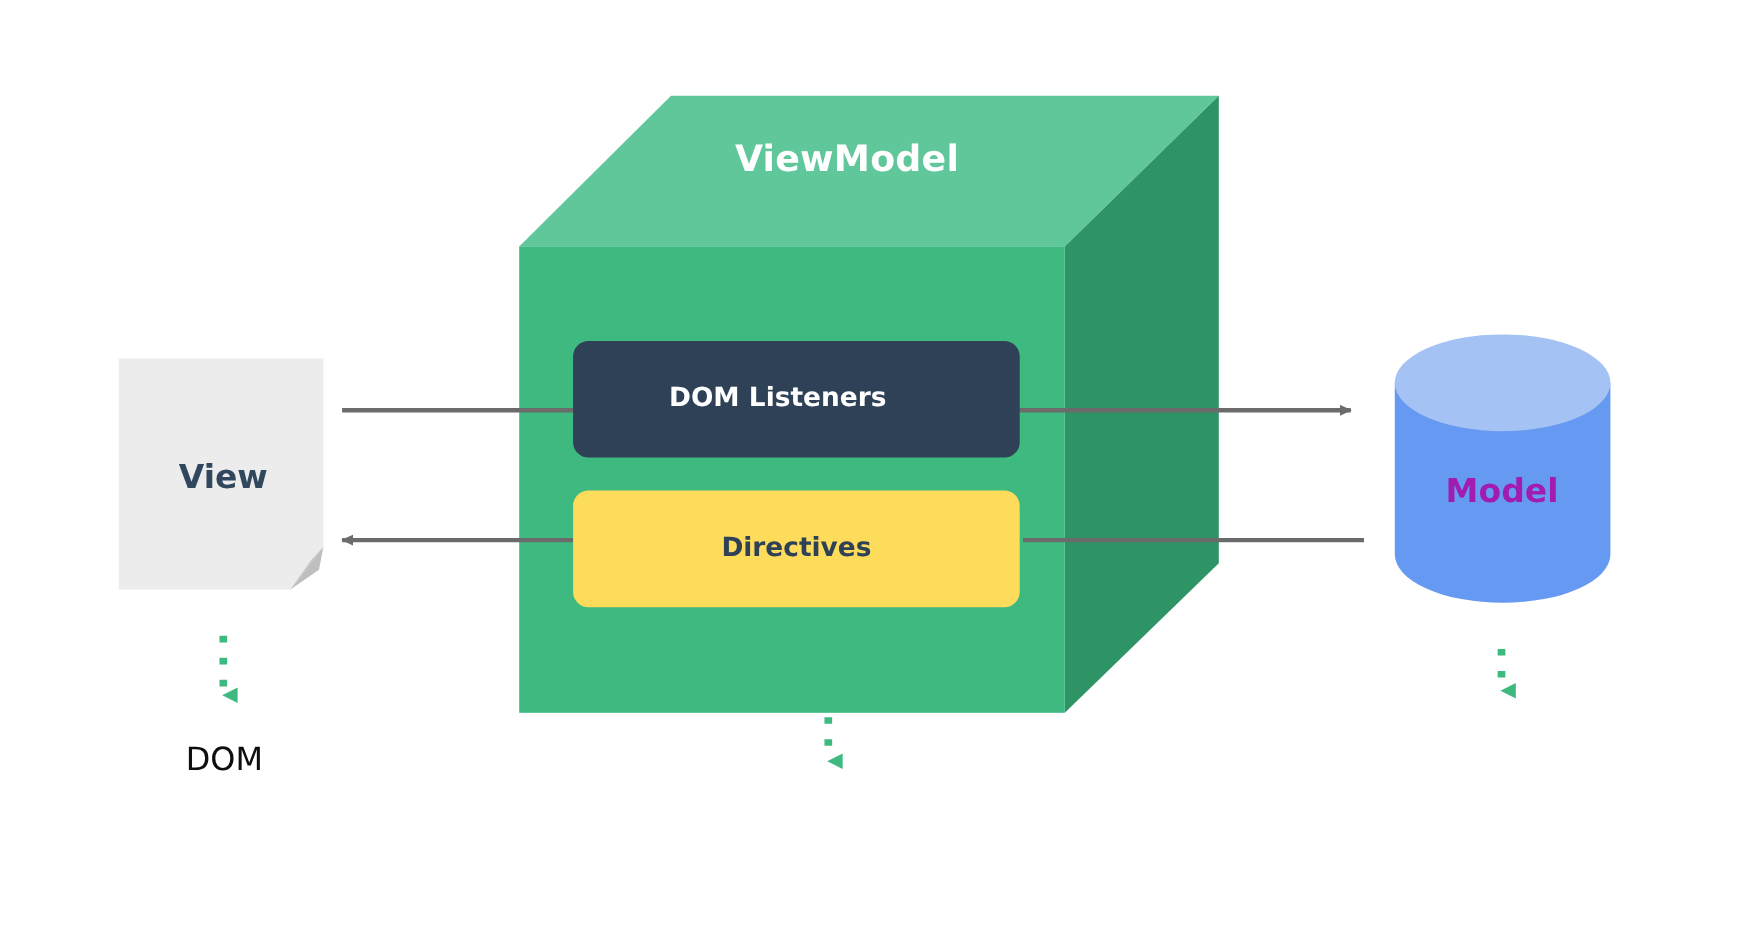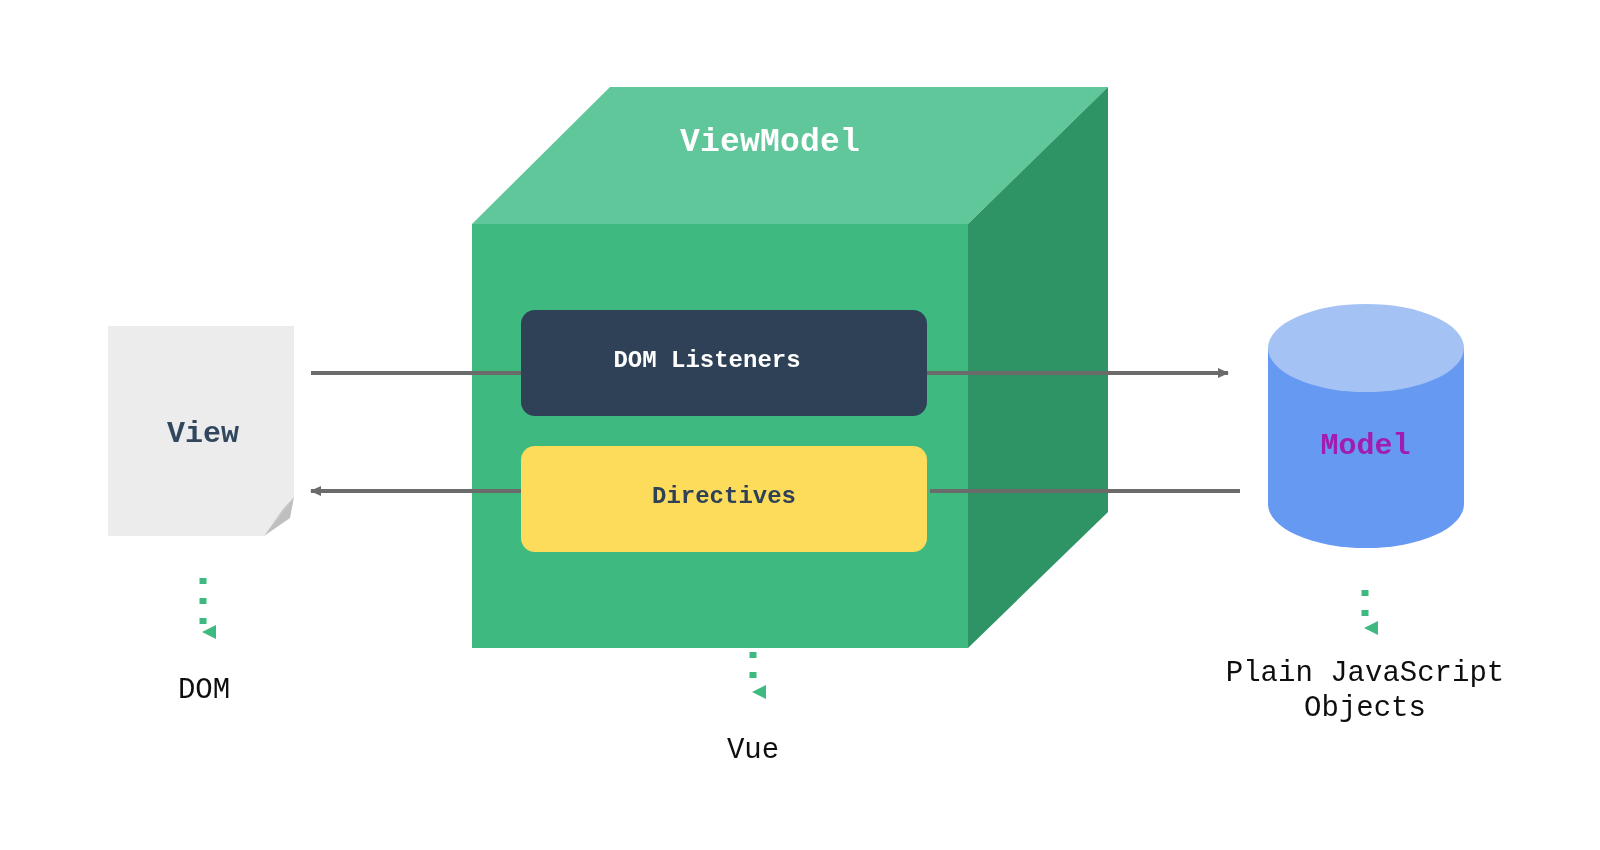--- a/index.html
+++ b/index.html
@@ -9,21 +9,20 @@
   }
   body {
     font-family: "DejaVu Sans", "Liberation Sans", sans-serif;
   }
   #stage {
     position: relative;
     width: 1600px;
     height: 850px;
     background: #ffffff;
     overflow: hidden;
-    font-family: Liberation Mono, monospace;
   }
   #diagram-svg {
     position: absolute;
     left: 0;
     top: 0;
     width: 1600px;
     height: 850px;
   }
   .lbl {
     position: absolute;
@@ -162,17 +161,15 @@
   <div class="lbl shape-label" id="label-view">View</div>
 
   <div class="lbl shape-label" id="label-model">Model</div>
 
   <div class="lbl shape-label" id="label-domlisteners">DOM Listeners</div>
 
   <div class="lbl caption" id="caption-dom">DOM</div>
 
   <div class="lbl shape-label" id="label-directives">Directives</div>
 
-  <div class="lbl caption" id="caption-vue">Vue</div>
 
-  <div class="lbl caption" id="caption-pjso"><span>Plain JavaScript</span><br><span>Objects</span></div>
 
 </div>
 
 </body></html>

